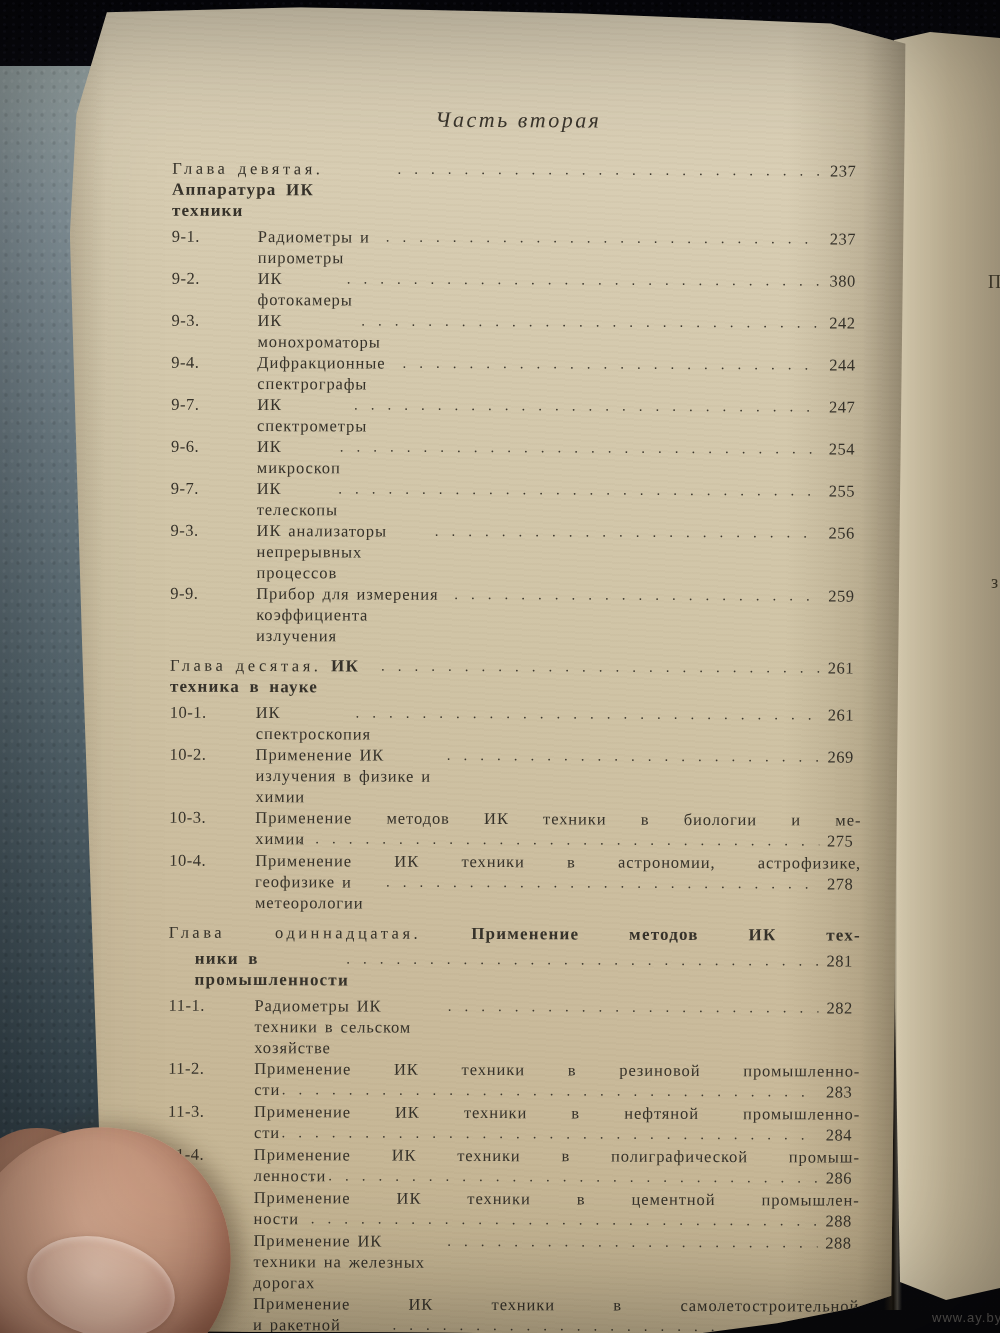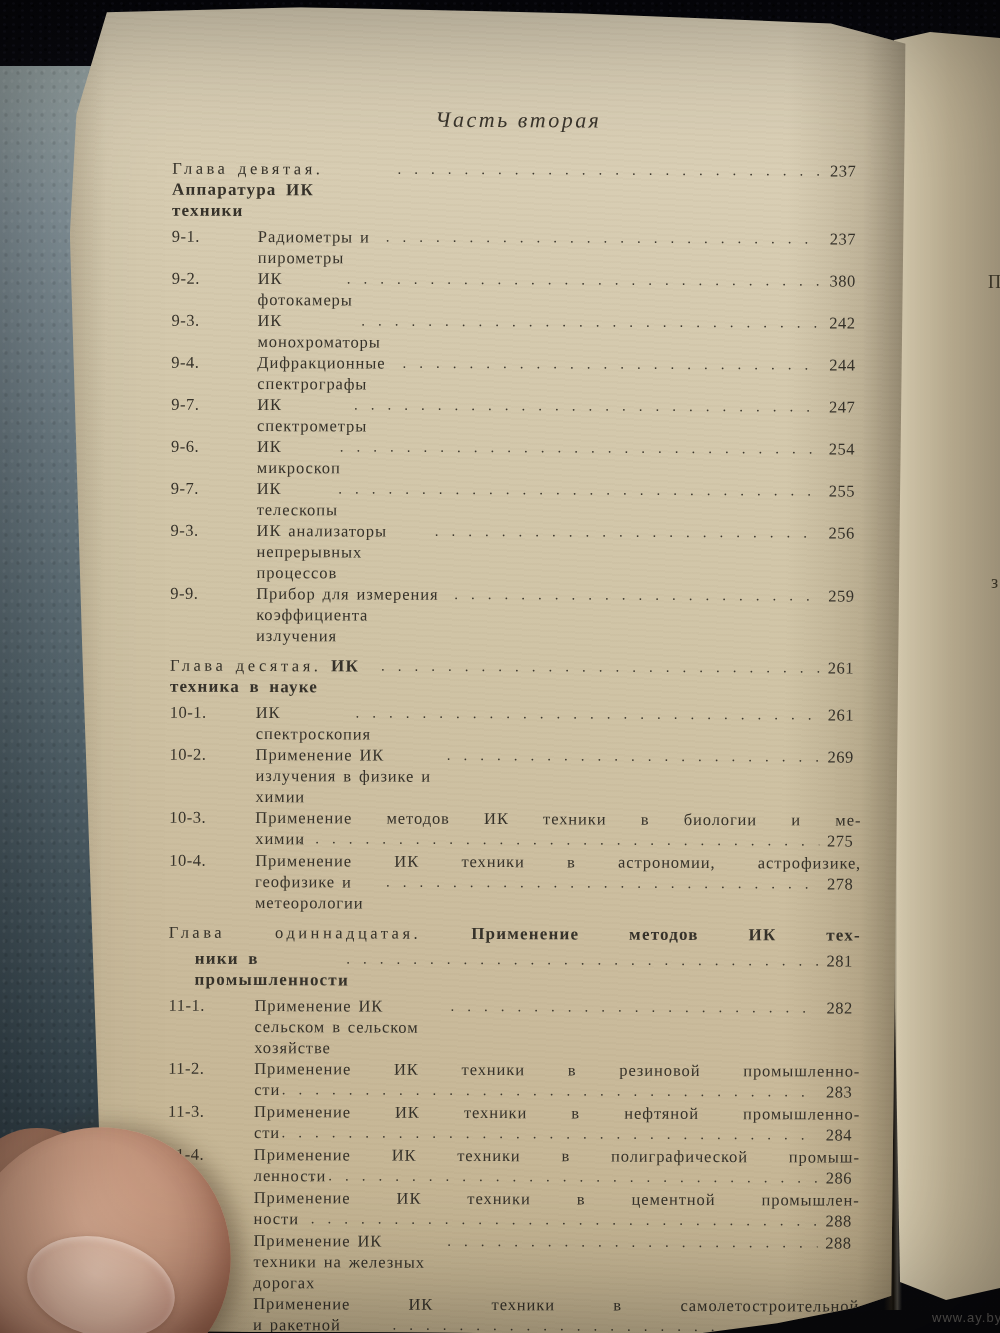--- a/index.html
+++ b/index.html
@@ -234,21 +234,21 @@
           <div class="line chapter justify">
             <div class="body"><span class="spaced">Глава одиннадцатая. </span><span class="boldt">Применение методов ИК тех-</span></div>
           </div>
           <div class="line chapter_cont">
             <div class="body"><span class="boldt">ники в промышленности</span></div>
             <span class="dots">.............................................</span>
             <span class="pagenum">281</span>
           </div>
           <div class="line item">
             <span class="num">11-1.</span>
-            <div class="body"><span class="text">Применение ИК сельском в сельском хозяйстве</span></div>
+            <div class="body"><span class="text">Радиометры ИК техники в сельском хозяйстве</span></div>
             <span class="dots">.............................................</span>
             <span class="pagenum">282</span>
           </div>
           <div class="line item justify">
             <span class="num">11-2.</span>
             <div class="body"><span class="text">Применение ИК техники в резиновой промышленно-</span></div>
           </div>
           <div class="line cont">
             <div class="body"><span class="text">сти</span></div>
             <span class="dots">.............................................</span>

